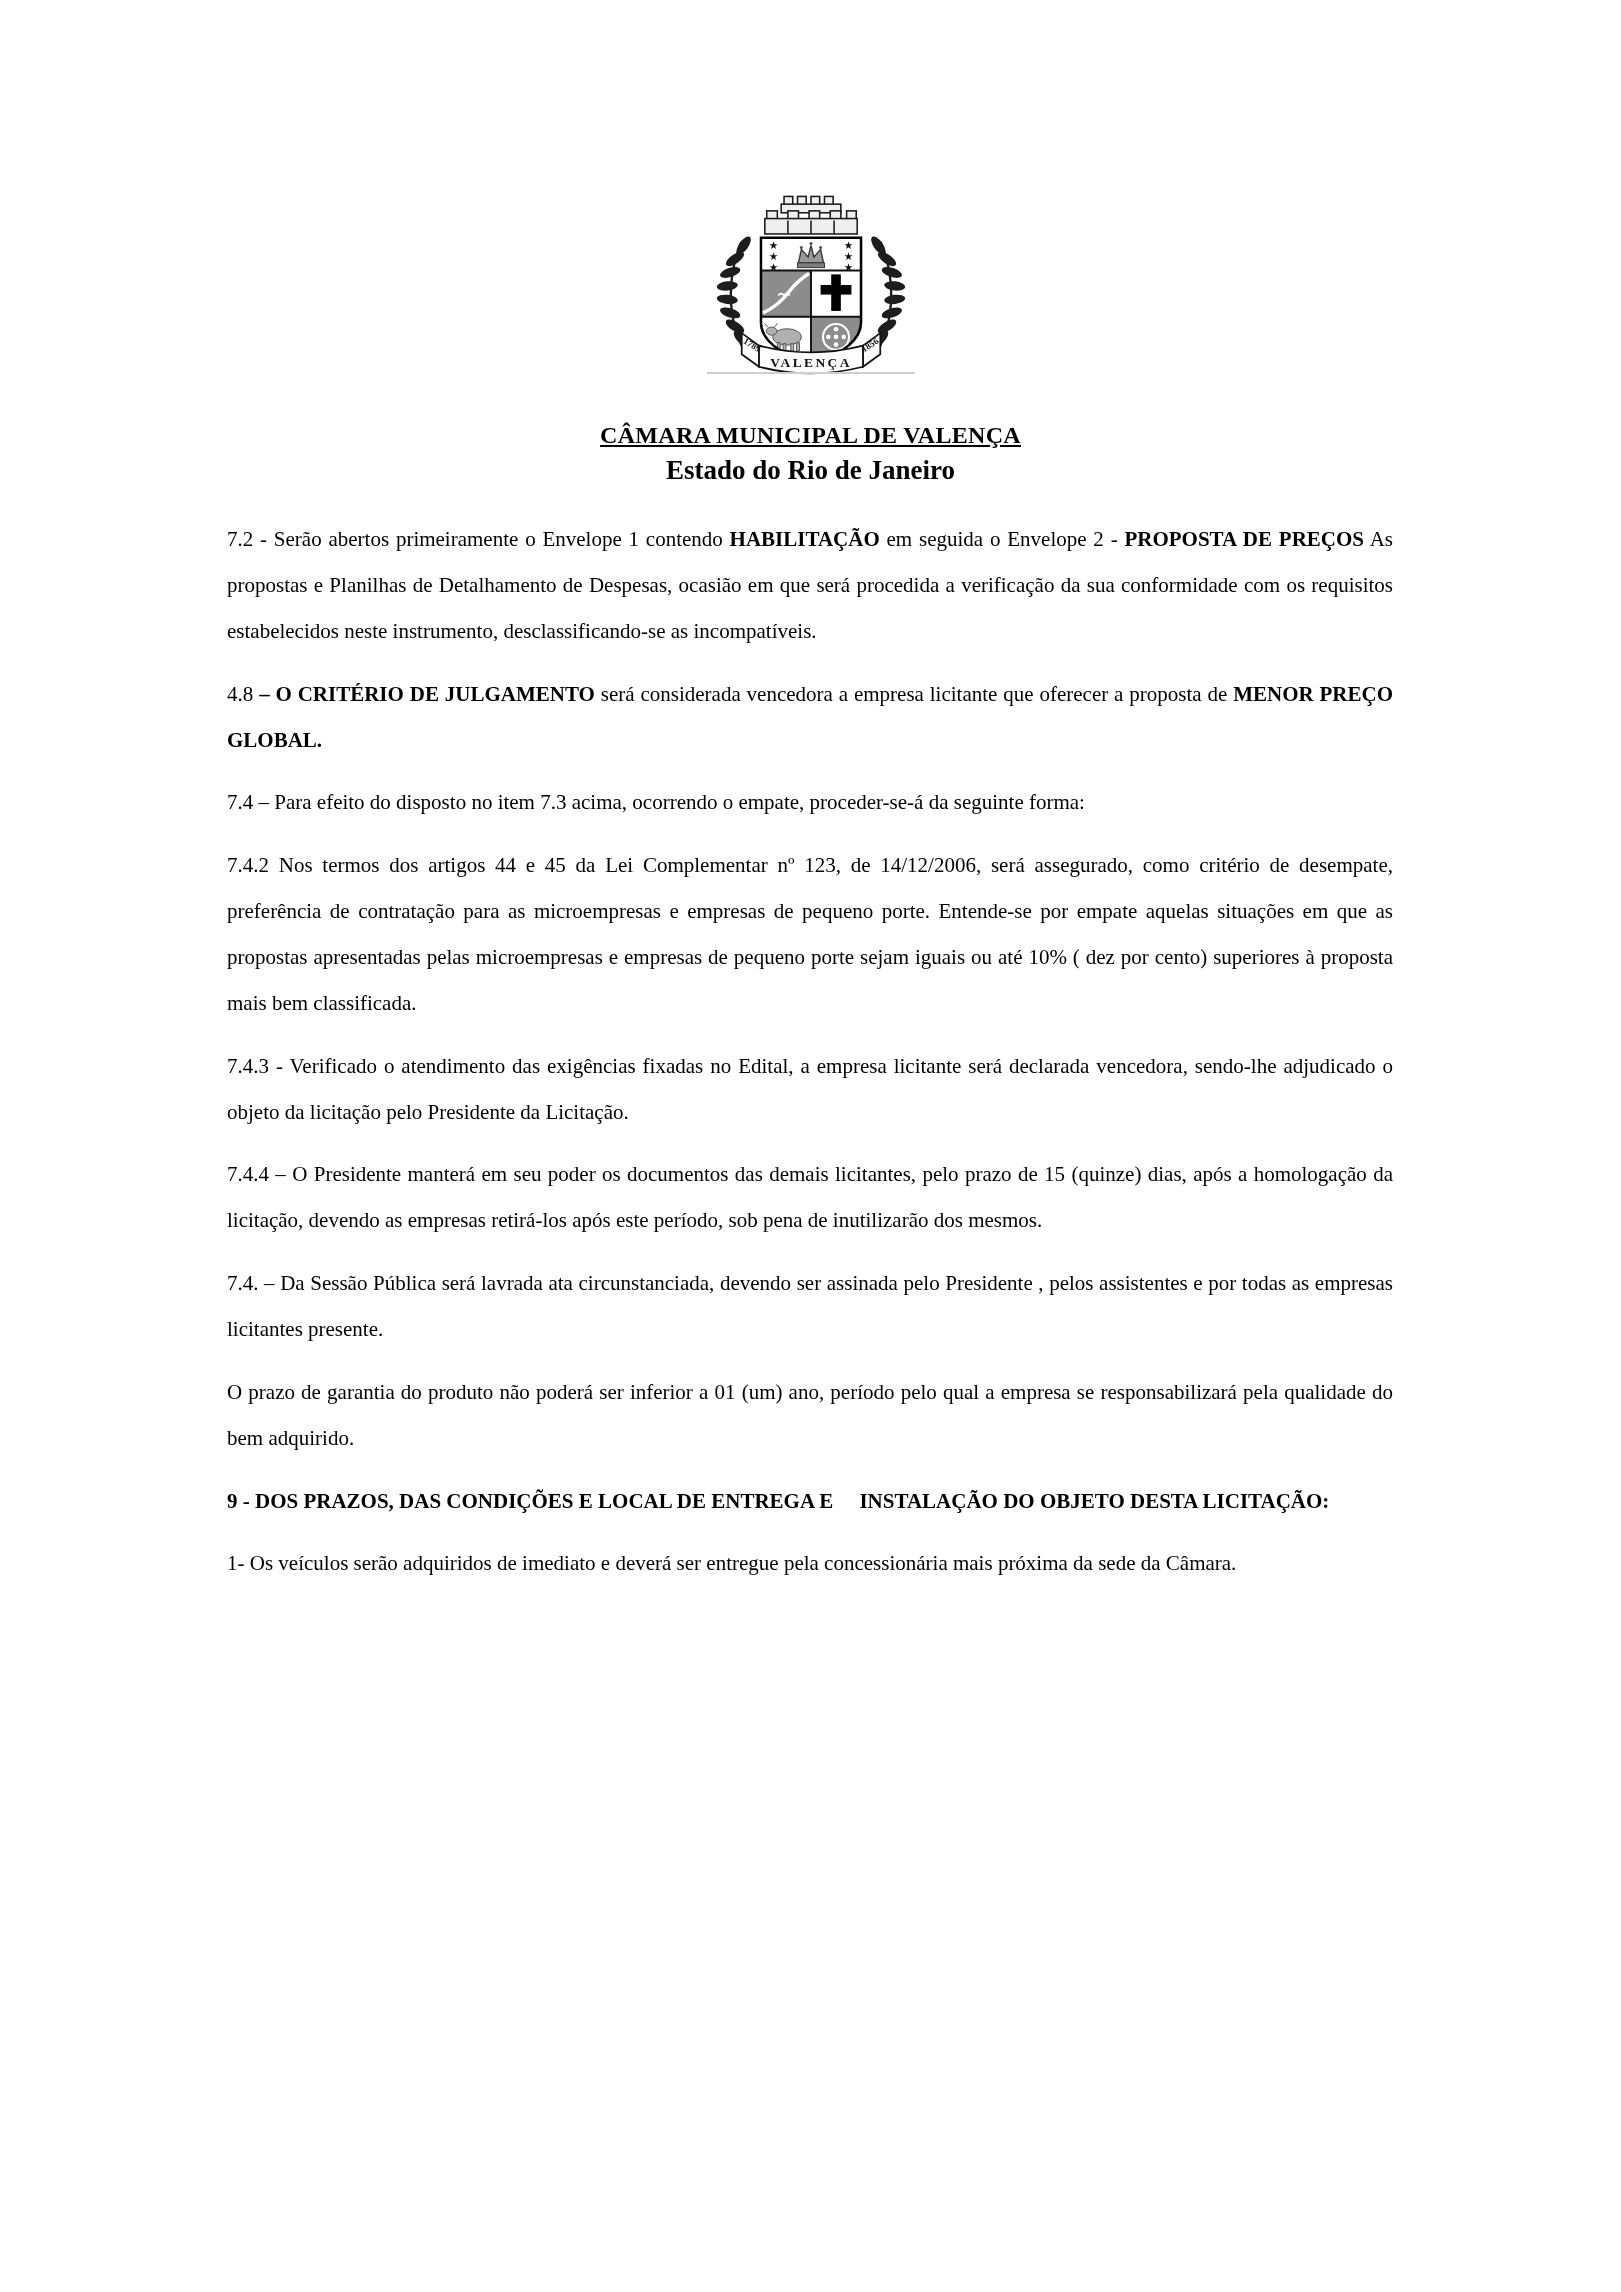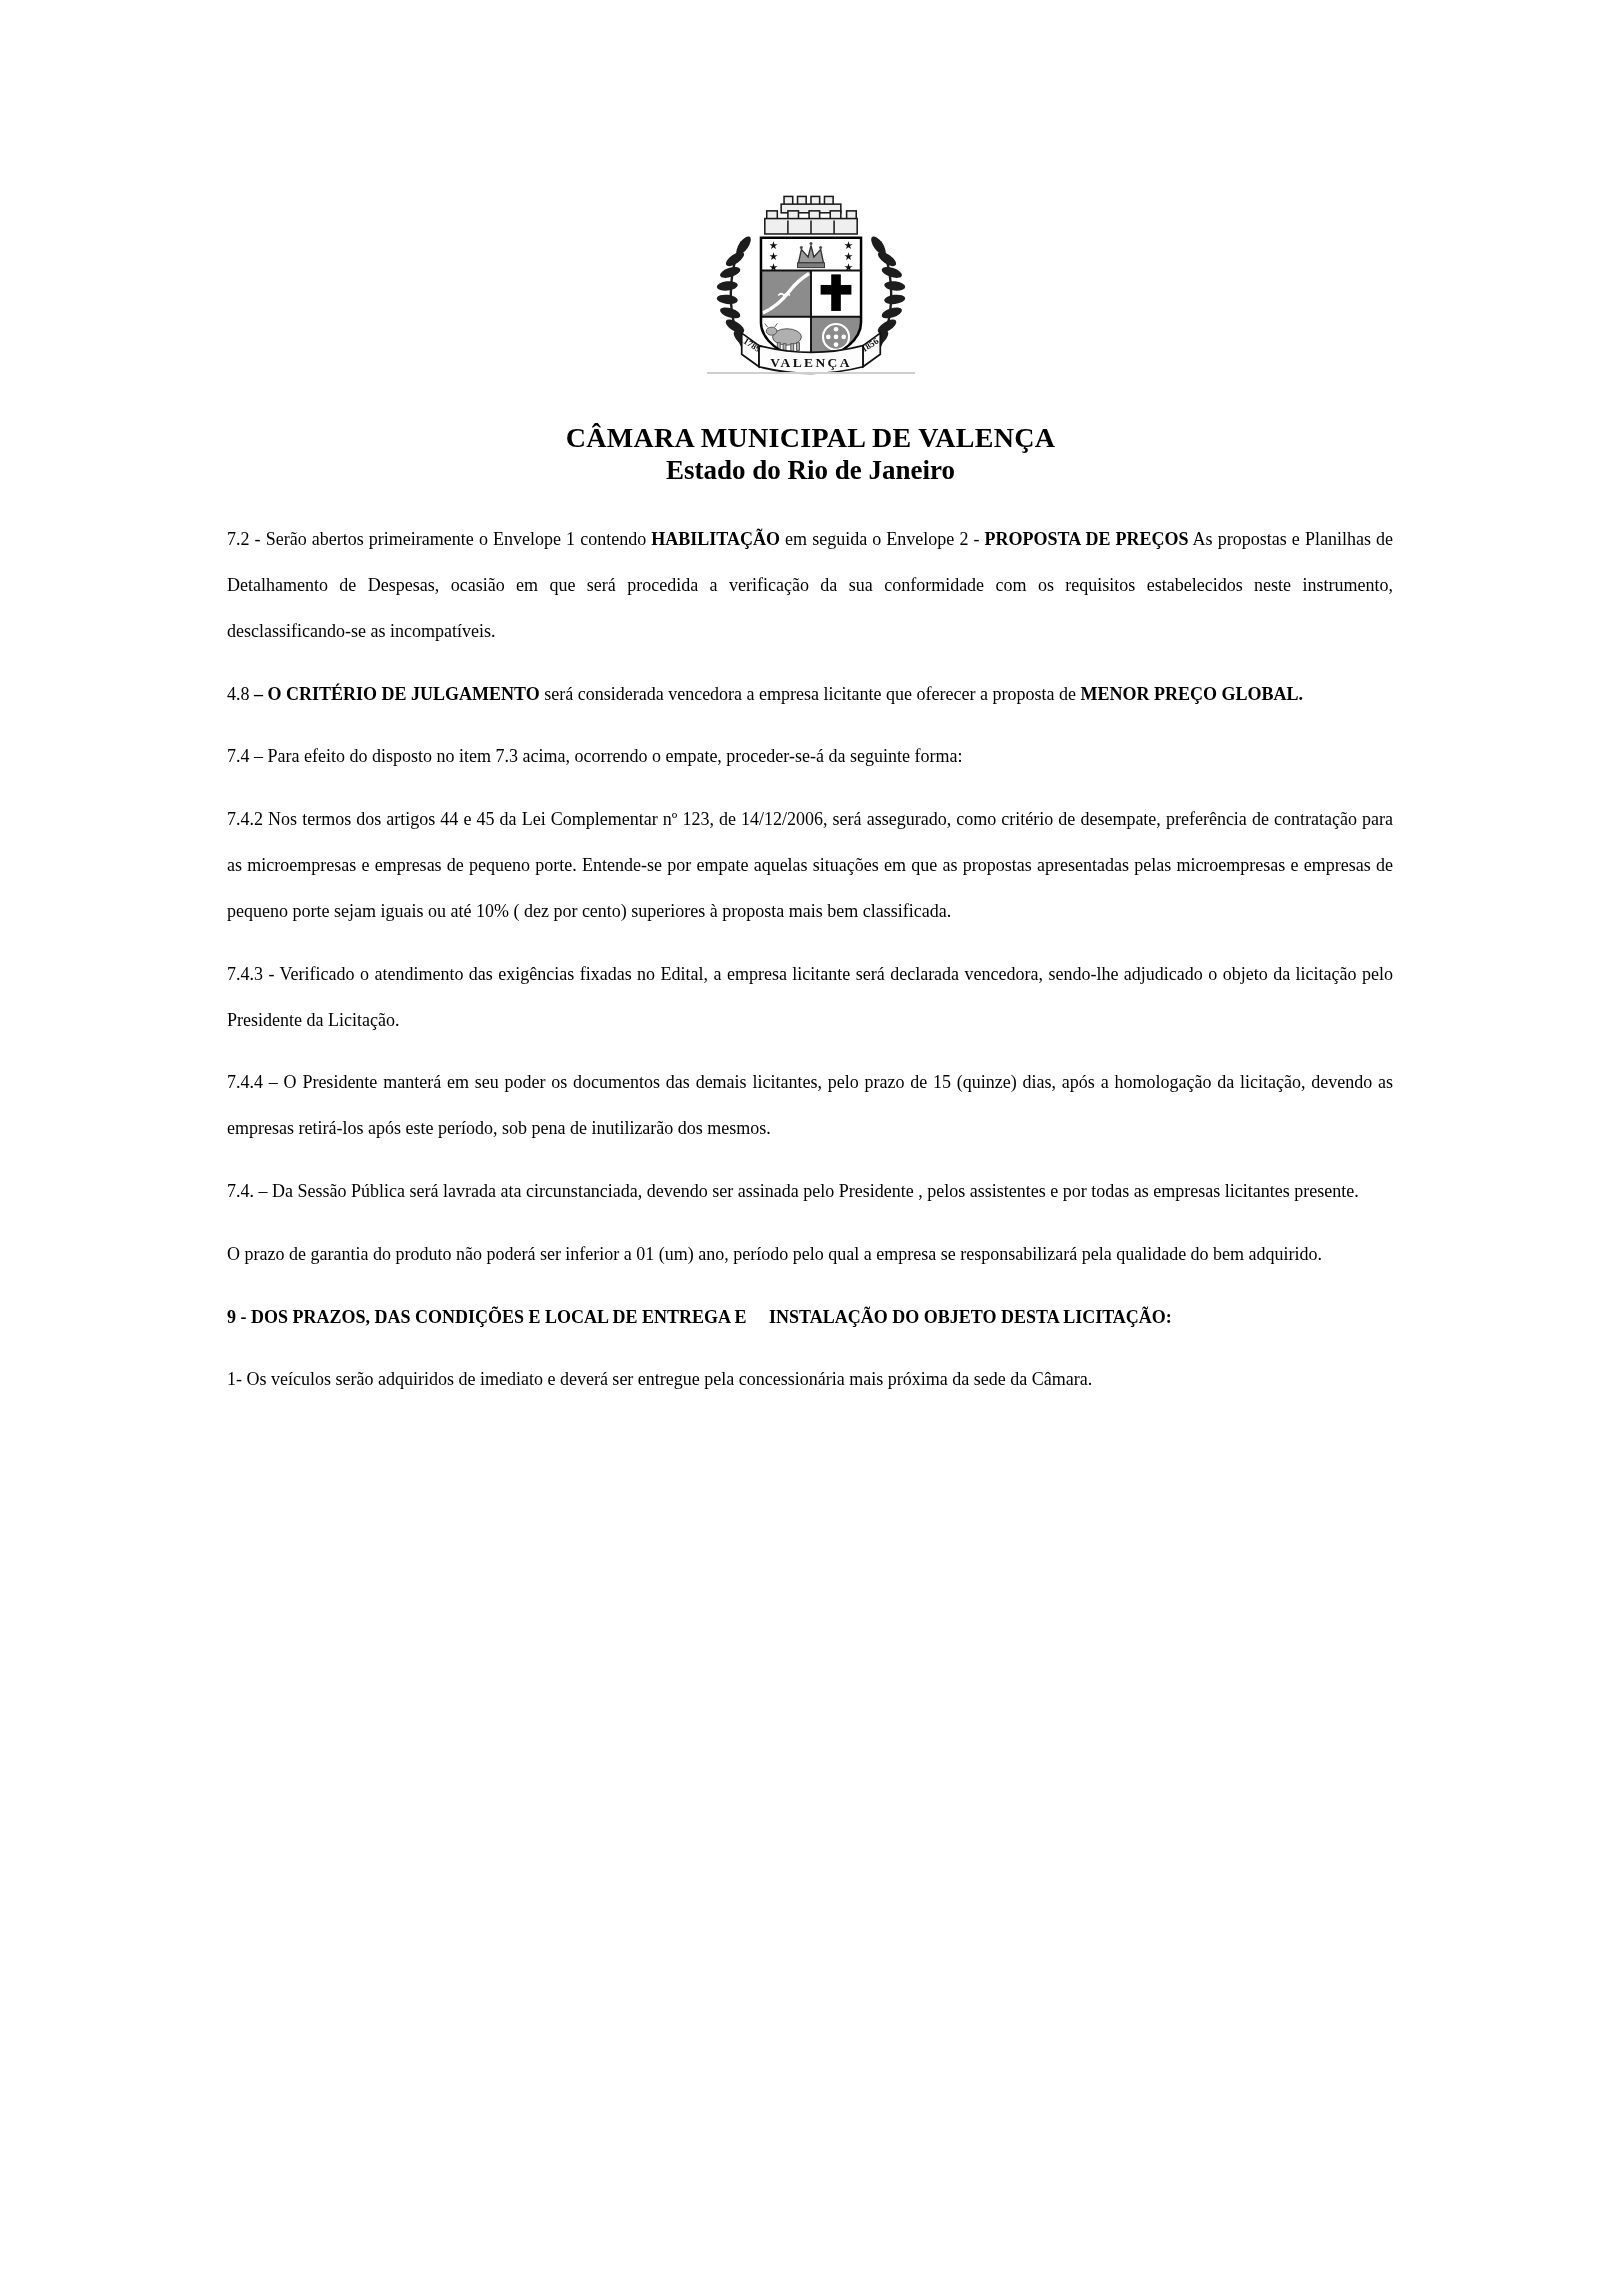--- a/index.html
+++ b/index.html
@@ -8,29 +8,29 @@
     background:#ffffff; color:#000000;
     font-family:"Liberation Serif","DejaVu Serif",serif;
     overflow:hidden;
   }
   .logo-wrap { position:absolute; top:182px; left:0; right:0;
     display:flex; flex-direction:column; align-items:center; }
   .coa { width:212px; height:204px; display:block; }
   .logo-shadow { width:208px; height:2px; background:#cfcfcf; margin-top:-13.7px; }
   .org-name {
     position:absolute; top:422px; left:0; width:100%; text-align:center;
-    font-size:28px; font-weight:bold; letter-spacing:0.3px;
+    font-size:24px; font-weight:bold; letter-spacing:0.3px;text-decoration:underline;
   }
   .org-sub {
     position:absolute; top:455px; left:0; width:100%; text-align:center;
     font-size:27px; font-weight:bold;
   }
   .doc-body {
     position:absolute; top:516px; left:227px; width:1166px;
-    font-size:18px; line-height:46px; text-align:justify;
+    font-size:21px; line-height:46px; text-align:justify;
     text-justify:inter-word;
   }
   .doc-body p { margin:0 0 16.7px 0; }
   .b { font-weight:bold; }
 </style>
 </head>
 <body>
 
 <div class="page">
 

